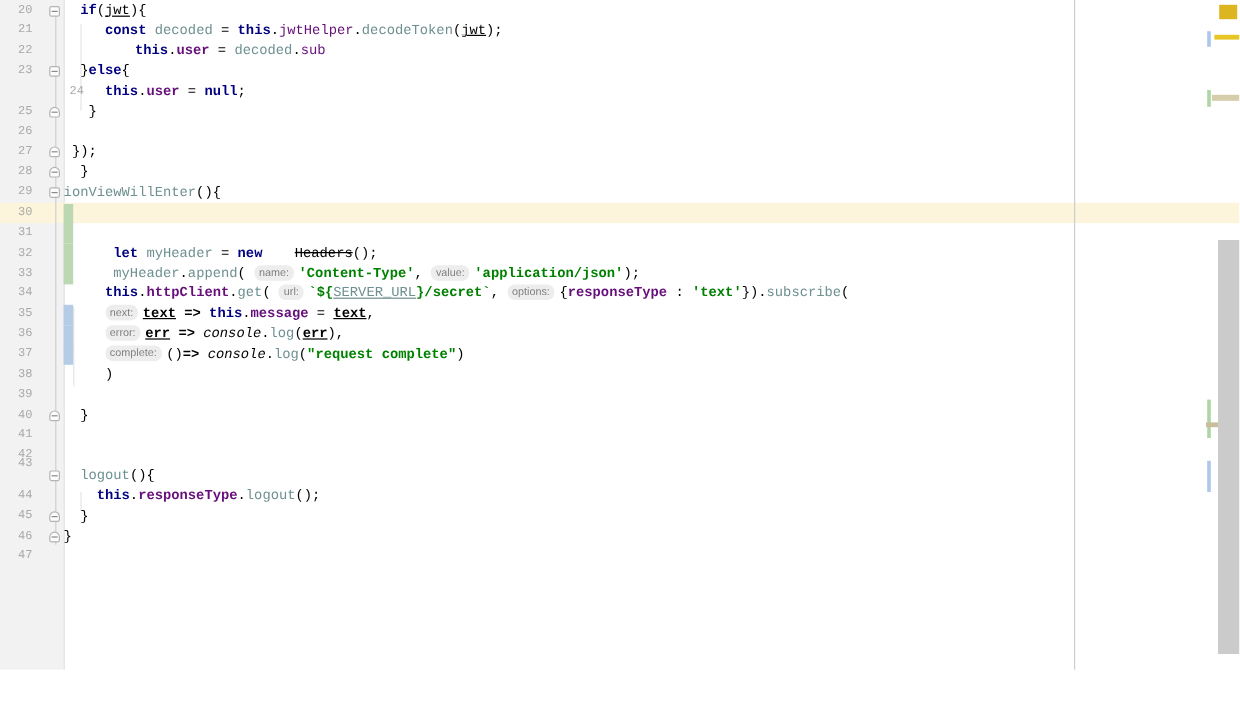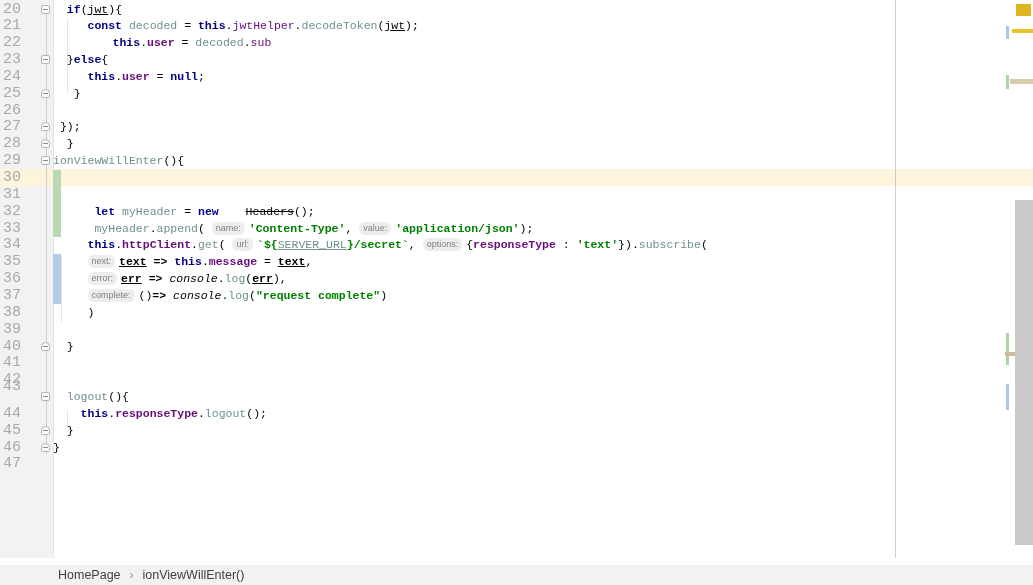--- a/index.html
+++ b/index.html
@@ -8,21 +8,21 @@
   
   #gutter-bg{position:absolute;left:0;top:0;width:53px;height:558px;background:#f2f2f2;border-right:1px solid #e3e3e3;}
   #caret-line{position:absolute;left:0;width:1033px;height:17px;background:var(--caret,#fcf5db);}
   #fold-rail{position:absolute;left:46px;top:14px;width:1px;height:440px;background:#cfcfcf;}
   #margin-guide{position:absolute;left:895px;top:0;width:1px;height:558px;background:#cdcdcd;}
   .indent-guide{position:absolute;width:1px;background:#e4e4e4;}
   
   .code-line{position:absolute;left:53px;height:17px;line-height:16.85px;font-size:11.5px;
              white-space:pre;color:#000;}
   .gutter-num{position:absolute;left:3px;width:24px;height:17px;line-height:16.85px;
-              font-size:15px;color:#a9a9a9;text-align:left;}
+              font-size:10px;color:#a9a9a9;text-align:right;}
   .change-bar{position:absolute;left:53px;width:8px;height:17px;}
   .change-bar.added{background:var(--added,#bcd8b2);}
   .change-bar.modified{background:var(--modified,#b5cce6);}
   .fold-icon{position:absolute;left:41px;width:9px;height:9px;border:1px solid #b3b3b3;
              background:#fcfcfc;box-sizing:border-box;}
   .fold-icon.start{border-radius:2px;}
   .fold-icon.end{border-radius:5px 5px 2px 2px;}
   .fold-icon::after{content:"";position:absolute;left:1px;right:1px;top:3px;height:1px;background:#8a8a8a;}
   
   .tk-kw{color:var(--kw,#000080);font-weight:bold;}
@@ -68,21 +68,21 @@
       <div class="gutter-num" style="top: 1.5px;">20</div>
       <div class="fold-icon start" style="top: 4.5px;"></div>
       <div class="code-line" style="top: 1.5px;">  <span class="tk-kw">if</span><span class="tk-pl">(</span><span class="tk-un">jwt</span><span class="tk-pl">){</span></div>
       <div class="gutter-num" style="top: 18.35px;">21</div>
       <div class="code-line" style="top: 18.35px;">     <span class="tk-kw">const</span><span class="tk-pl"> </span><span class="tk-id">decoded</span><span class="tk-pl"> = </span><span class="tk-kw">this</span><span class="tk-pl">.</span><span class="tk-fldn">jwtHelper</span><span class="tk-pl">.</span><span class="tk-id">decodeToken</span><span class="tk-pl">(</span><span class="tk-un">jwt</span><span class="tk-pl">);</span></div>
       <div class="gutter-num" style="top: 35.2px;">22</div>
       <div class="code-line" style="top: 35.2px; padding-left: 25px;">     <span class="tk-kw">this</span><span class="tk-pl">.</span><span class="tk-fld">user</span><span class="tk-pl"> = </span><span class="tk-id">decoded</span><span class="tk-pl">.</span><span class="tk-fldn">sub</span></div>
       <div class="gutter-num" style="top: 52.05px;">23</div>
       <div class="fold-icon start" style="top: 55.05px;"></div>
       <div class="code-line" style="top: 52.05px;">  <span class="tk-pl">}</span><span class="tk-kw">else</span><span class="tk-pl">{</span></div>
-      <div class="gutter-num" style="top: 68.9px;">24</div>
+      <div class="gutter-num" style="top: 68.9px; margin-left: 43px;">24</div>
       <div class="code-line" style="top: 68.9px;">     <span class="tk-kw">this</span><span class="tk-pl">.</span><span class="tk-fld">user</span><span class="tk-pl"> = </span><span class="tk-kw">null</span><span class="tk-pl">;</span></div>
       <div class="gutter-num" style="top: 85.75px;">25</div>
       <div class="fold-icon end" style="top: 88.75px;"></div>
       <div class="code-line" style="top: 85.75px;">   <span class="tk-pl">}</span></div>
       <div class="gutter-num" style="top: 102.6px;">26</div>
       <div class="code-line" style="top: 102.6px;"></div>
       <div class="gutter-num" style="top: 119.45px;">27</div>
       <div class="fold-icon end" style="top: 122.45px;"></div>
       <div class="code-line" style="top: 119.45px;"> <span class="tk-pl">});</span></div>
       <div class="gutter-num" style="top: 136.3px;">28</div>
@@ -145,18 +145,13 @@
       <div class="stripe-mark" style="left: 1012px; top: 29px; width: 21px; height: 4px; background: rgb(231, 197, 36);"></div>
       <div class="stripe-mark" style="left: 1006px; top: 26px; width: 3px; height: 13px; background: rgb(174, 198, 232);"></div>
       <div class="stripe-mark" style="left: 1010px; top: 79px; width: 23px; height: 5px; background: rgb(214, 205, 171);"></div>
       <div class="stripe-mark" style="left: 1006px; top: 75px; width: 3px; height: 14px; background: rgb(174, 214, 164);"></div>
       <div class="stripe-mark" style="left: 1006px; top: 333px; width: 3px; height: 32px; background: rgb(174, 214, 164);"></div>
       <div class="stripe-mark" style="left: 1005px; top: 352px; width: 15px; height: 4px; background: rgb(201, 189, 155);"></div>
       <div class="stripe-mark" style="left: 1006px; top: 384px; width: 3px; height: 26px; background: rgb(174, 198, 232);"></div>
     </div>
   <div id="scroll-thumb"></div>
 
-  <div id="breadcrumbs">
-    <span class="crumb crumb-first">HomePage</span>
-    <span class="crumb-sep">›</span>
-    <span class="crumb">ionViewWillEnter()</span>
-  </div>
 </div>
 
 </body></html>

